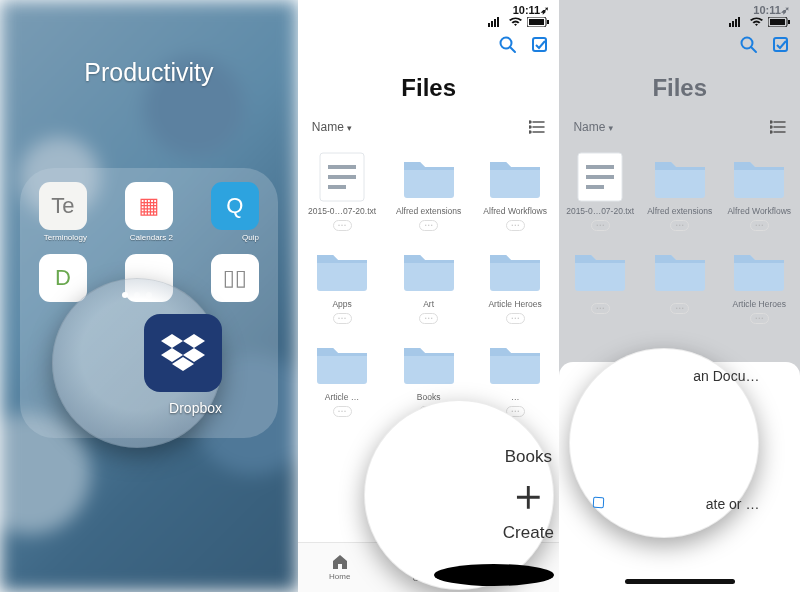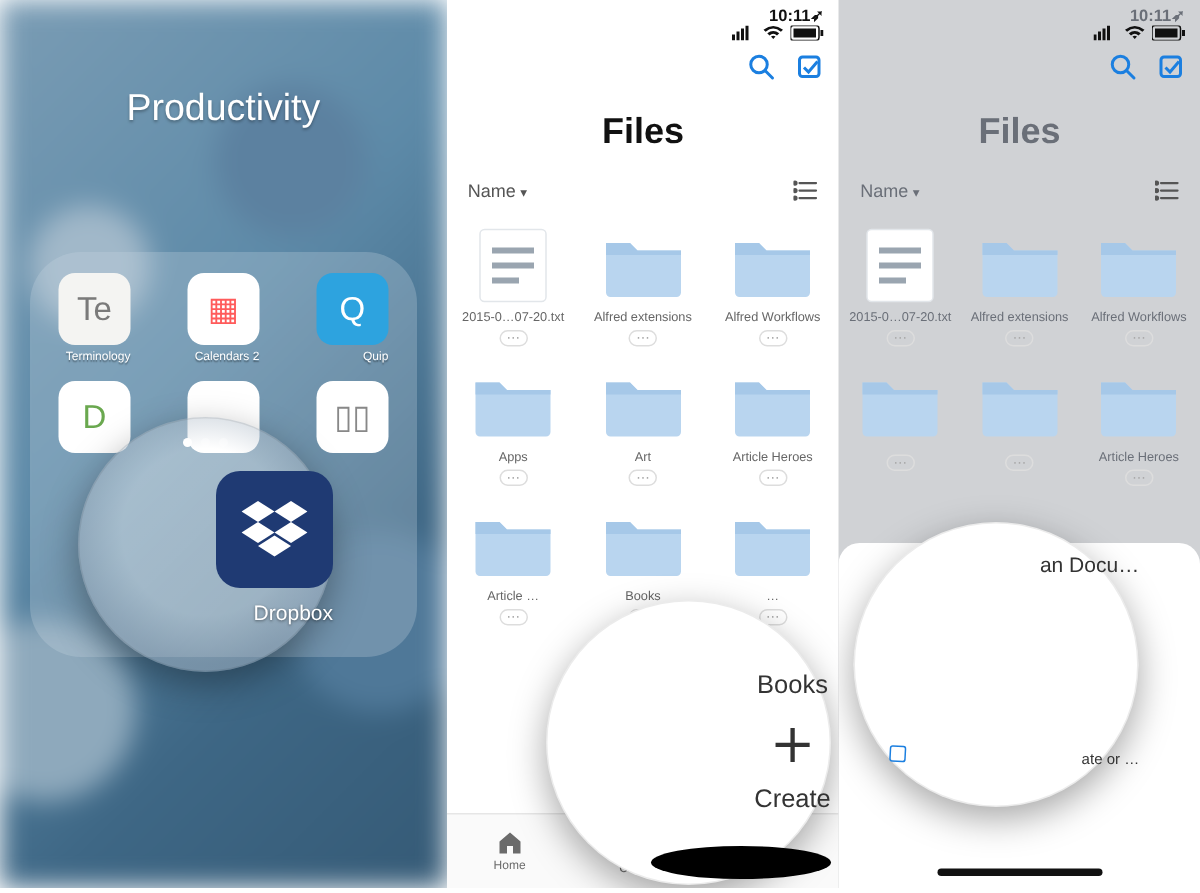--- a/index.html
+++ b/index.html
@@ -112,21 +112,21 @@
     background:#fff; border-top-left-radius:14px; border-top-right-radius:14px;
   }
   .sheet-row { position:absolute; left:18px; right:18px; font-size:15px; color:#222;}
   .sheet-row.sd { top:-5px; } .sheet-row.up { top:46px; }
   .home-ind { position:absolute; bottom:8px; left:50%; transform:translateX(-50%); width:110px; height:5px; background:#111; border-radius:3px;}
   .spot3 {
     width:190px; height:190px; left:10px; top:348px; background:#fff;
     font-size:22px; color:#111;
   }
   .spot3 .top-hint{ position:absolute; top:20px; font-size:14px; color:#333; white-space:nowrap;}
-  .spot3 .bot-hint{ position:absolute; bottom:26px; font-size:10px; color:#333; white-space:nowrap;}
+  .spot3 .bot-hint{ position:absolute; bottom:26px; font-size:14px; color:#333; white-space:nowrap;}
   .spot3 .chk{ position:absolute; bottom:30px; left:24px; width:11px;height:11px;border:1.5px solid #1b7fe0;border-radius:2px;transform:rotate(3deg);}
 
   
   svg { display:block; }
 </style>
 </head>
 <body>
 
 <div class="panel p1">
   <div class="blur-bg"></div>

